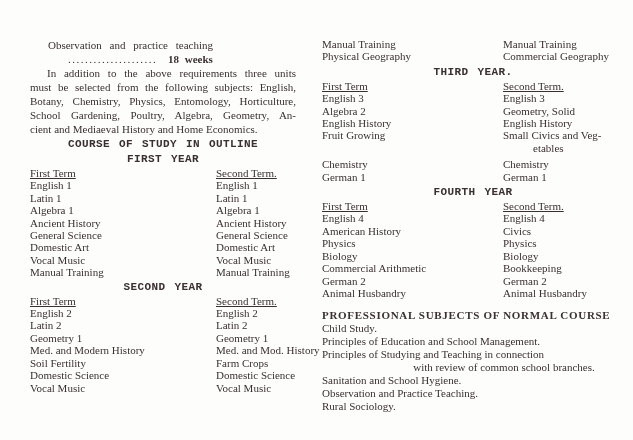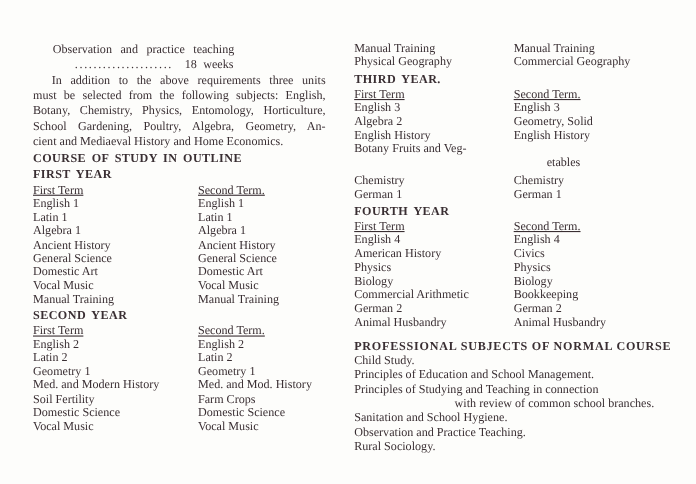--- a/index.html
+++ b/index.html
@@ -20,32 +20,32 @@
   .page-left  { left: 30px;  width: 266px; }
   .page-right { left: 322px; width: 302px; }
 
   
   .pline { line-height: 14px; white-space: nowrap; }
   .jline { text-align: justify; text-align-last: justify; white-space: normal; }
   .indent-first { text-indent: 17px; }
   .obs-line { padding-left: 18px; word-spacing: 5px; white-space: nowrap; }
   .weeks-line { padding-left: 38px; white-space: nowrap; }
   .weeks-line .dots { letter-spacing: 1.5px; }
-  .weeks-line .val { padding-left: 8px; word-spacing: 3px; }
+  .weeks-line .val { padding-left: 8px; word-spacing: 3px; font-weight: bold; }
 
   
   .heading {
-    font-weight: bold;
+    text-align: center; font-weight: bold;
     letter-spacing: 0.4px; word-spacing: 2px;
-    line-height: 13px; margin-top: 2px;
+    line-height: 13px; margin-top: 2px; font-family: Liberation Mono, monospace;
   }
   .page-right .heading { margin-top: 3px; }
 
   
-  .row { display: flex; line-height: 12.4px; }
+  .row { display: flex; line-height: 12.4px; gap: 36px; }
   .row .c1 { flex: 0 0 auto; }
   .page-left  .row .c1 { width: 150px; }
   .page-right .row .c1 { width: 145px; }
   .row .c2 { flex: 1 1 auto; white-space: nowrap; }
   .row.header { margin-top: 1px; text-decoration: underline; }
   .row.gap { margin-top: 4px; }
   .row.cont .c2 { padding-left: 30px; }
 
   
   .prof-heading {
@@ -210,21 +210,22 @@
           <span class="c1">Algebra 2</span>
           <span class="c2">Geometry, Solid</span>
         </div>
 
         <div class="row">
           <span class="c1">English History</span>
           <span class="c2">English History</span>
         </div>
 
         <div class="row">
-          <span class="c2">Botany Fruits and Veg-</span>
+          <span class="c1">Fruit Growing</span>
+          <span class="c2">Small Civics and Veg-</span>
         </div>
 
         <div class="row cont">
           <span class="c1"></span>
           <span class="c2">etables</span>
         </div>
 
         <div class="row gap">
           <span class="c1">Chemistry</span>
           <span class="c2">Chemistry</span>

